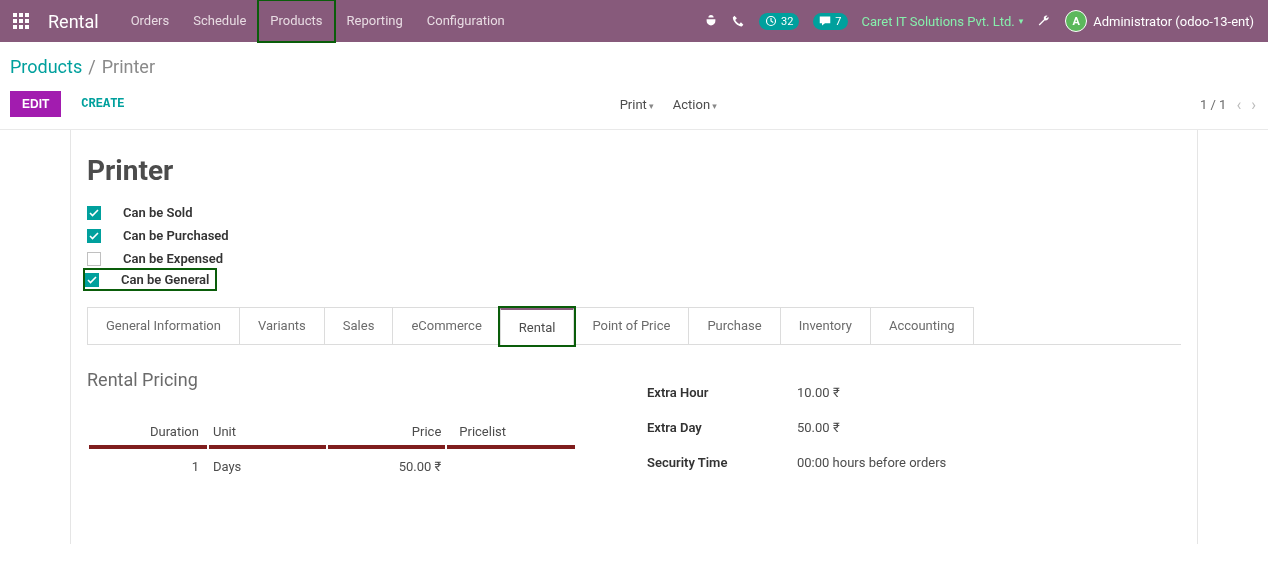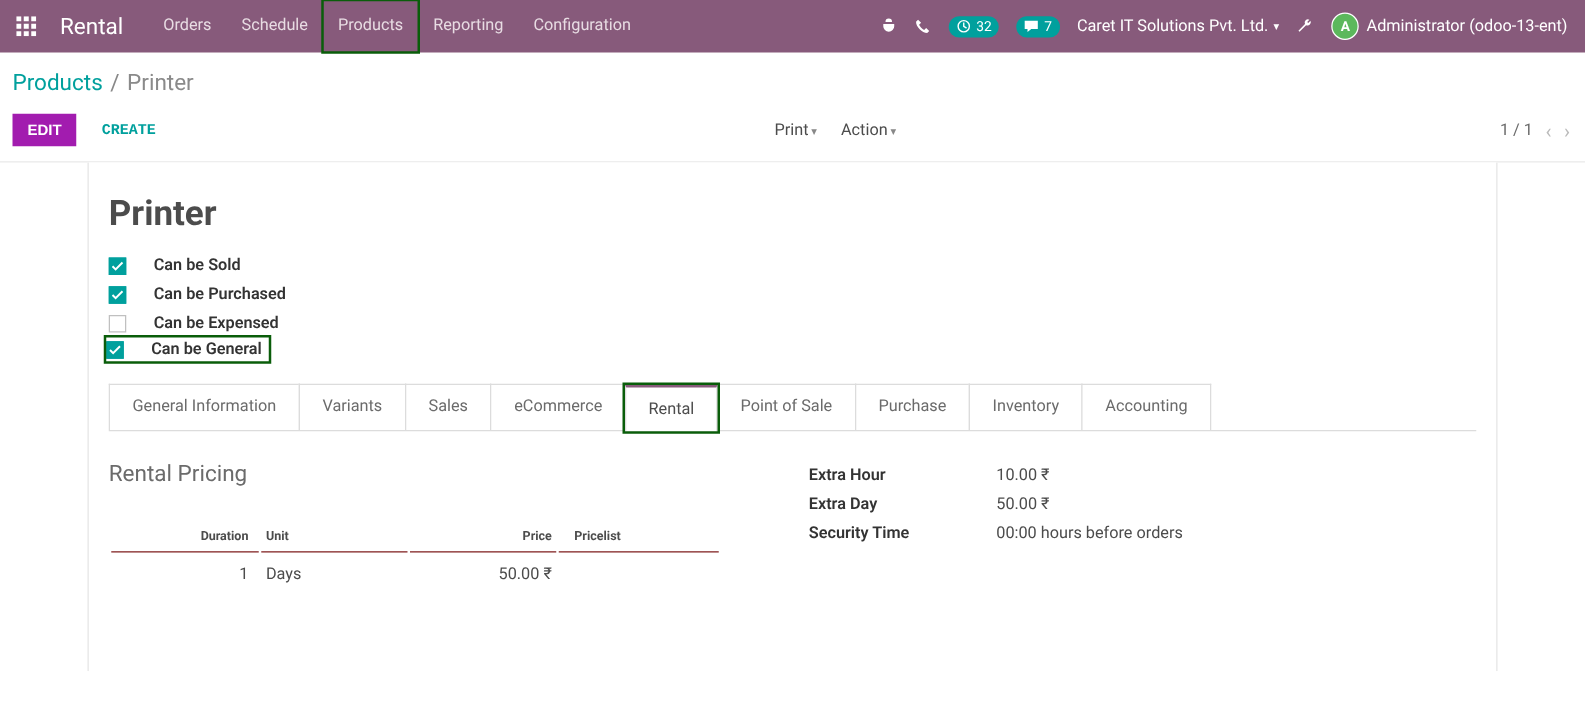--- a/index.html
+++ b/index.html
@@ -10,21 +10,21 @@
 .apps-grid svg { display: block; }
 .brand { font-size: 18px; font-weight: 400; padding: 0 20px 0 6px; }
 .topnav { display: flex; gap: 0; }
 .topnav-item { padding: 0 12px; line-height: 42px; color: #e8dce3; font-size: 13px; cursor: pointer; }
 .topnav-item.highlight-green { outline: 2px solid #0a5d0a; outline-offset: -1px; }
 .top-spacer { flex: 1; }
 .top-right { display: flex; align-items: center; gap: 14px; padding-right: 14px; }
 .icon-btn { color: #fff; display: inline-flex; align-items: center; gap: 4px; cursor: pointer; font-size: 13px; }
 .badge { display: inline-flex; align-items: center; background: #00a09d; border-radius: 10px; padding: 2px 6px; font-size: 11px; color: #fff; gap: 4px; }
 .badge.msg { background: #00a09d; }
-.company { color: #ffffff; cursor: pointer; display: inline-flex; align-items: center; gap: 4px; }
+.company { color: #86efac; cursor: pointer; display: inline-flex; align-items: center; gap: 4px; }
 .caret-down { font-size: 9px; }
 .user-block { display: inline-flex; align-items: center; gap: 6px; color: #fff; }
 .avatar { width: 22px; height: 22px; border-radius: 50%; background: #5cb85c; border: 1.5px solid #fff; display: flex; align-items: center; justify-content: center; font-size: 11px; font-weight: bold; color: #fff; }
 
 .crumbs-row { display: flex; align-items: center; padding: 14px 10px 8px; border-bottom: none; }
 .crumb-link { color: #00a09d; font-size: 18px; }
 .crumb-sep { color: #888; font-size: 18px; padding: 0 6px; }
 .crumb-current { color: #8a8a8a; font-size: 18px; }
 
 .control-row { display: flex; align-items: center; padding: 6px 10px 12px; border-bottom: 1px solid #e9e9e9; }
@@ -49,27 +49,27 @@
 
 .tabs { display: flex; border-bottom: 1px solid #dcdcdc; margin-top: 18px; }
 .tab { padding: 10px 18px; font-size: 13px; color: #6b6b6b; border: 1px solid #dcdcdc; border-bottom: none; margin-right: -1px; cursor: pointer; background: #fff; }
 .tab.active { color: #4c4c4c; border-top: 2px solid #875a7b; position: relative; top: 1px; background: #fff; }
 .tab.highlight-green { outline: 2px solid #0a5d0a; outline-offset: 0; }
 
 .tab-content { display: flex; gap: 60px; padding: 24px 0 0; }
 .col { flex: 0 0 auto; }
 .section-title { font-size: 18px; color: #6b6b6b; margin-bottom: 26px; }
 .price-table { width: 490px; }
-.price-table thead th { font-size: 10px; color: #4c4c4c; font-weight: 700; text-align: left; padding: 6px 4px; border-bottom: 1px solid #7f1d1d; }
+.price-table thead th { font-size: 13px; color: #4c4c4c; font-weight: 400; text-align: left; padding: 6px 4px; border-bottom: 4px solid #7f1d1d; }
 .price-table thead th.right { text-align: right; }
 .price-table tbody td { padding: 8px 4px; font-size: 13px; color: #4c4c4c; }
 .price-table tbody td.right { text-align: right; }
 
 .res-table { }
-.res-row { display: flex; gap: 0; padding: 4px 0; }
+.res-row { display: flex; gap: 0; padding: 4px 0; margin-top: 12px; }
 .res-label { width: 150px; font-size: 13px; color: #333; font-weight: 600; }
 .res-val { font-size: 13px; color: #4c4c4c; }
 </style>
 </head>
 <body>
 
 <div class="topbar">
   <div class="apps-icon">
     <span class="apps-grid">
       <svg width="16" height="16" viewBox="0 0 16 16">
@@ -194,21 +194,21 @@
         <span>Can be General</span>
       </div>
     </div>
 
     <div class="tabs">
       <div class="tab">General Information</div>
       <div class="tab">Variants</div>
       <div class="tab">Sales</div>
       <div class="tab">eCommerce</div>
       <div class="tab active highlight-green">Rental</div>
-      <div class="tab">Point of Sale</div>
+      <div class="tab">Point of Price</div>
       <div class="tab">Purchase</div>
       <div class="tab">Inventory</div>
       <div class="tab">Accounting</div>
     </div>
 
     <div class="tab-content">
       <div class="col" style="width:500px;">
         <div class="section-title">Rental Pricing</div>
         <table class="price-table">
           <thead>

